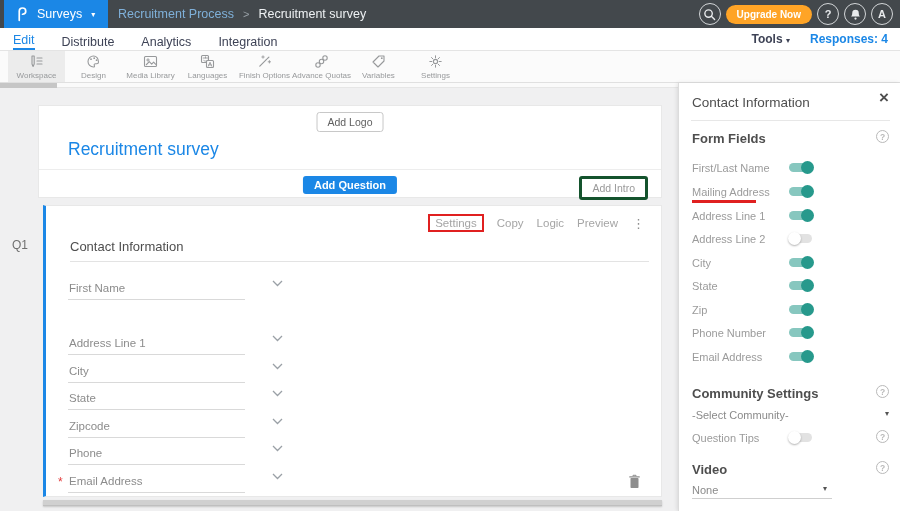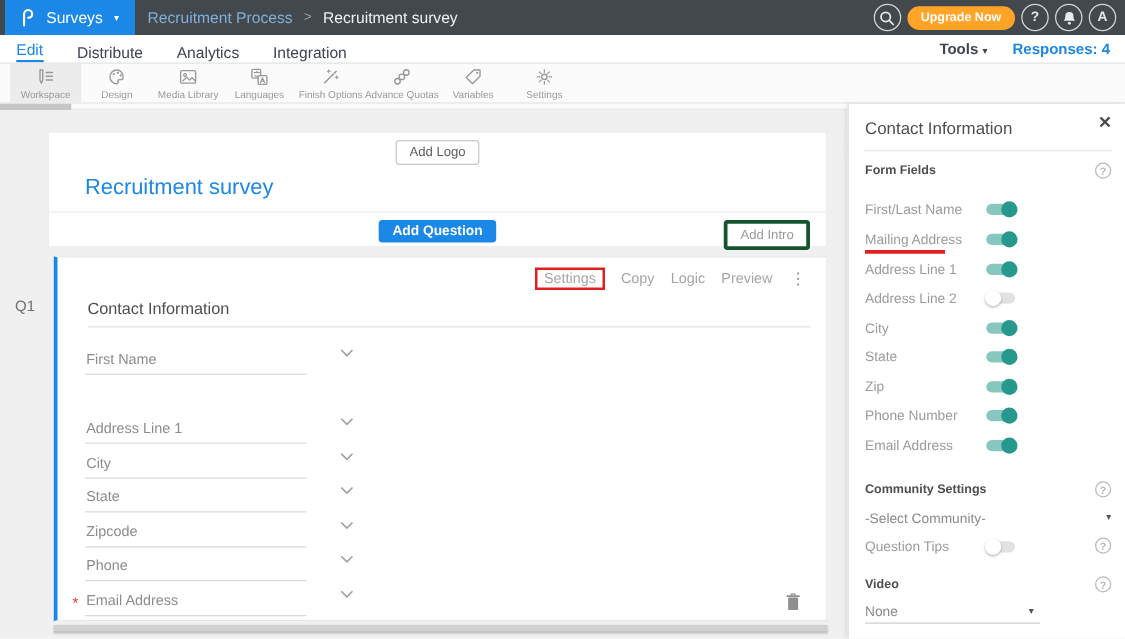--- a/index.html
+++ b/index.html
@@ -84,21 +84,21 @@
   .f-chevron { position:absolute; left:204px; bottom:8px; cursor:pointer; }
   .req { position:absolute; left:-10px; bottom:3px; color:#e23b3b; font-size:12px; }
   .trash-btn { position:absolute; right:20px; top:268px; background:none; border:none; cursor:pointer; }
 
   
   .panel { position:absolute; top:83px; left:678px; width:222px; height:428px; background:#fff;
     border-left:1px solid #dcdcdc; box-shadow:-1px 0 4px rgba(0,0,0,.10); }
   .p-title { position:absolute; left:13px; top:12px; font-size:13.5px; color:#4e4e4e; }
   .p-close { position:absolute; right:11px; top:6px; font-size:17px; font-weight:bold; color:#4e4e4e; cursor:pointer; line-height:1; }
   .p-div { position:absolute; left:12px; right:10px; top:37px; border-top:1px solid #e7e7e7; }
-  .p-head { position:absolute; left:13px; font-size:10px; font-weight:bold; color:#4e4e4e; }
+  .p-head { position:absolute; left:13px; font-size:13px; font-weight:bold; color:#4e4e4e; }
   .help-icon { position:absolute; right:11px; width:13px; height:13px; border:1px solid #b9b9b9; border-radius:50%;
     font-size:8.5px; font-weight:bold; color:#b9b9b9; text-align:center; line-height:12px; cursor:pointer; }
   .prow { position:absolute; left:13px; width:196px; height:14px; }
   .plabel { position:absolute; left:0; top:0; font-size:11px; color:#9b9b9b; white-space:nowrap; }
   .toggle { position:absolute; left:97px; top:1px; width:23px; height:9px; border-radius:5px; cursor:pointer; }
   .toggle .knob { position:absolute; width:13px; height:13px; border-radius:50%; top:-2px; }
   .toggle.on { background:#87c7bf; }
   .toggle.on .knob { right:-2px; background:#27998c; }
   .toggle.off { background:#e2e2e2; }
   .toggle.off .knob { left:-1px; background:#fff; box-shadow:0 1px 2px rgba(0,0,0,.3); }

